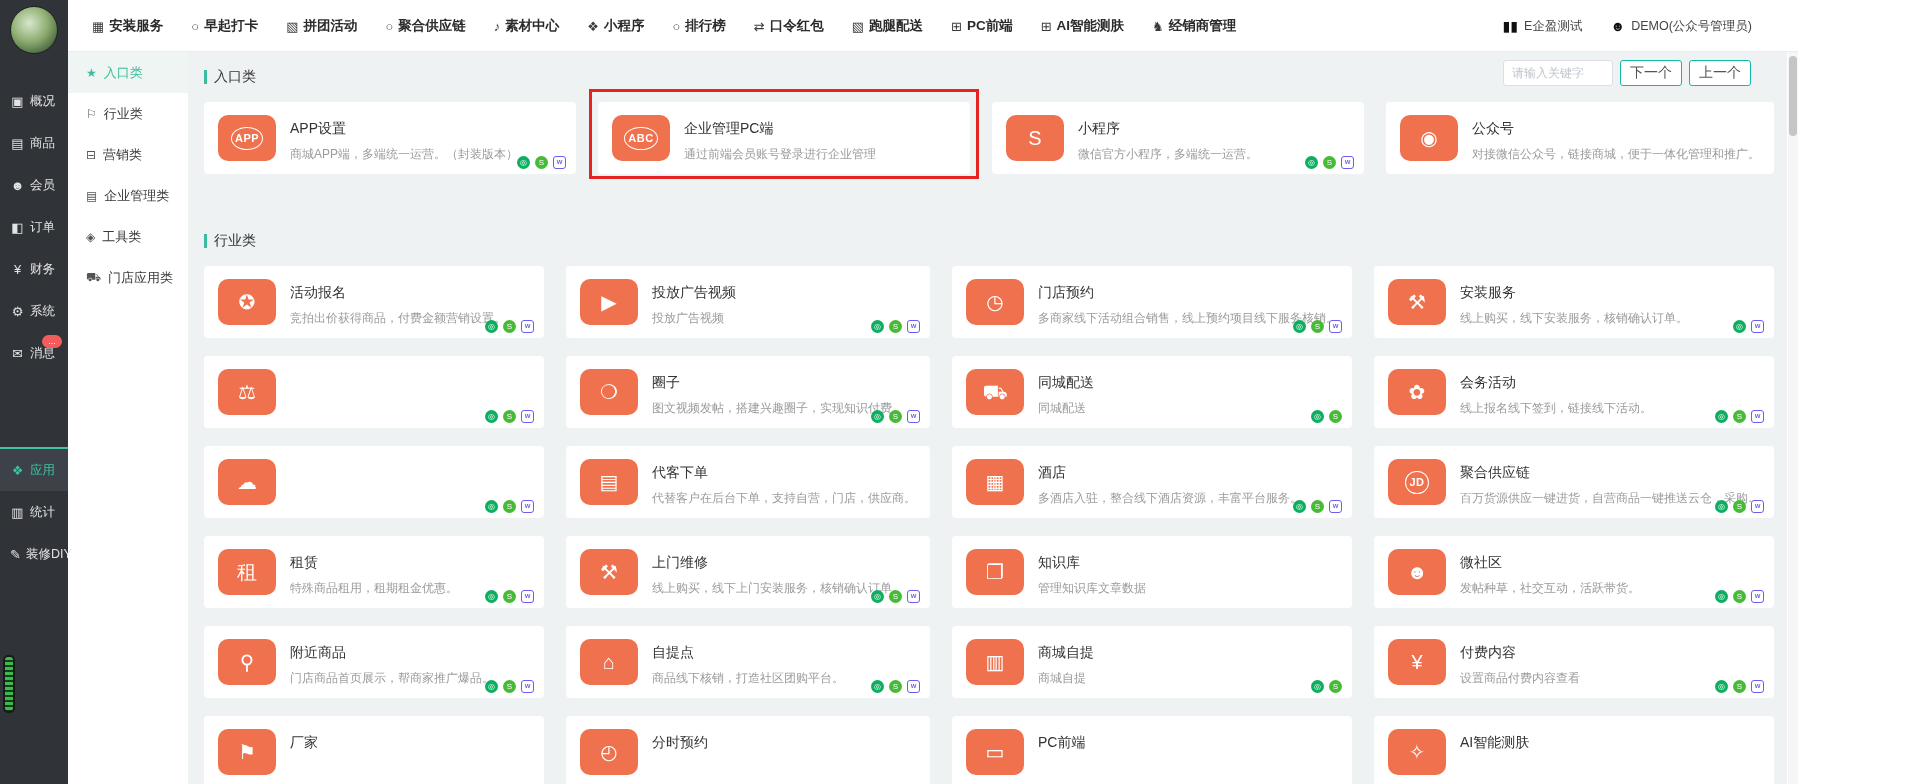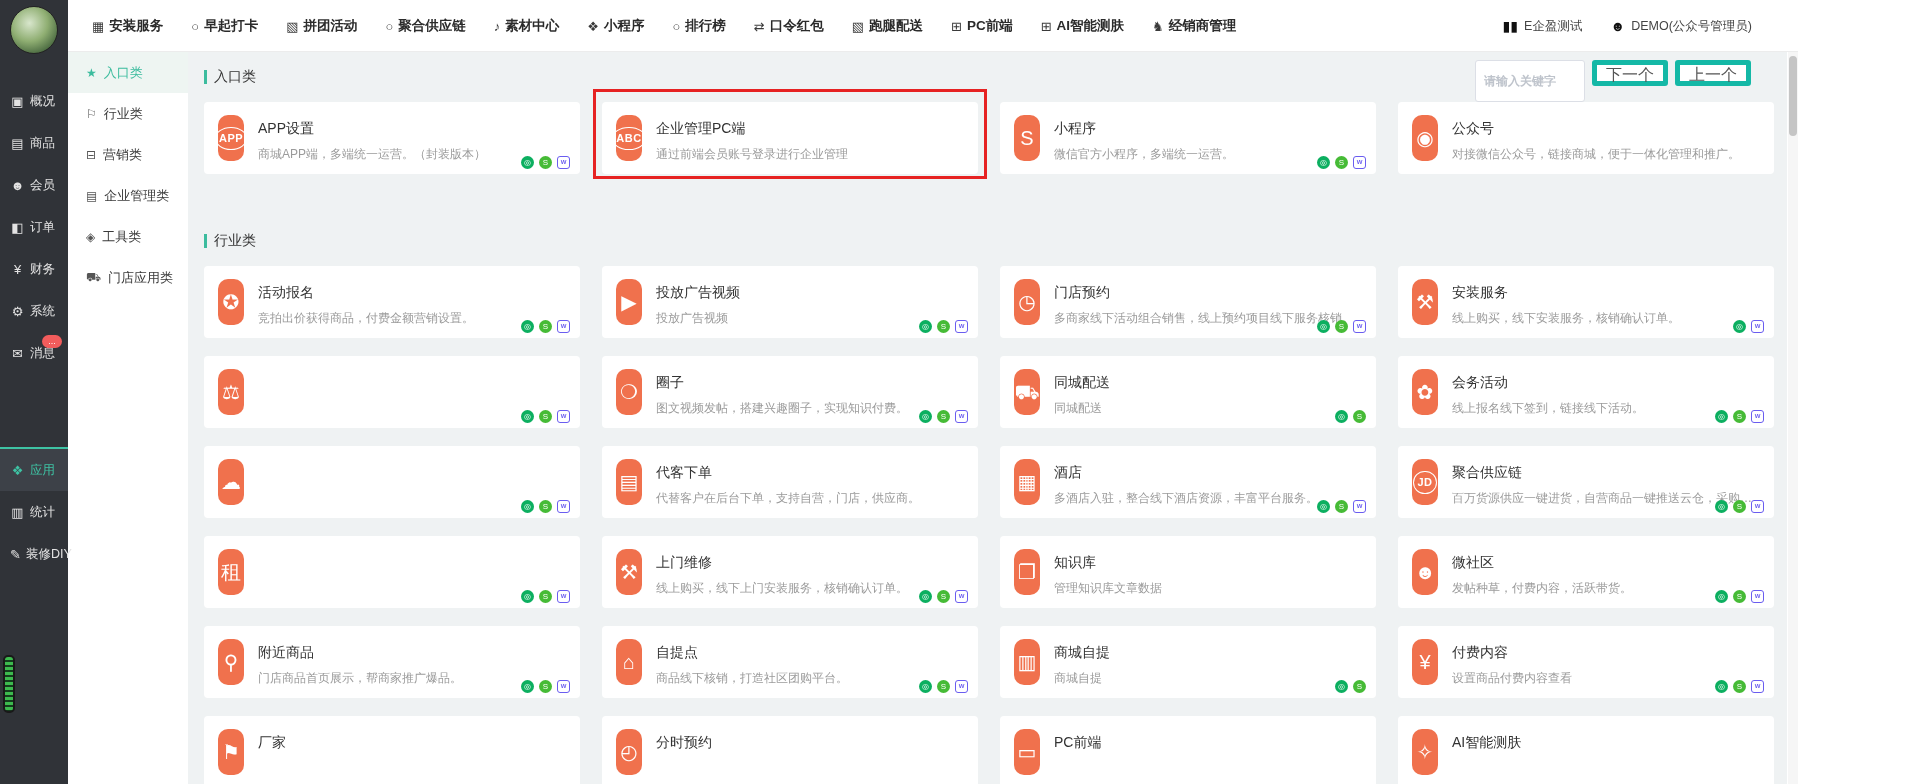--- a/index.html
+++ b/index.html
@@ -43,34 +43,34 @@
     color:#3a3a3a; cursor:pointer; }
   .sub-ico { font-size:12px; color:#555; }
   .sub-item.active { background:#eef5f2; color:#3cbc9e; }
   .sub-item.active .sub-ico { color:#3cbc9e; }
   .sub-lb { font-size:13px; white-space:nowrap; }
 
   
   .main { position:absolute; left:188px; top:52px; width:1599px; height:732px;
     background:#eff2f3; overflow:hidden; padding:14px 13px 0 16px; }
   .searchrow { position:absolute; top:8px; right:36px; display:flex; gap:7px; z-index:5; }
-  .search-input { width:110px; height:42px; border:1px solid #dcdfe6; border-radius:3px;
-    font-size:12px; padding:0 8px; color:#333; background:#fff; outline:none;font-weight:bold; }
+  .search-input { width:110px; height:26px; border:1px solid #dcdfe6; border-radius:3px;
+    font-size:12px; padding:0 8px; color:#333; background:#fff; outline:none; }
   .search-input::placeholder { color:#bfc4cc; }
-  .sbtn { height:26px; padding:0 9px; background:#fff; border:5px solid #14b8a6; border-radius:3px;
-    font-size:16px; color:#555; cursor:pointer; white-space:nowrap; }
+  .sbtn { height:26px; padding:0 9px; background:#fff; border:1px solid #14b8a6; border-radius:3px;
+    font-size:14px; color:#555; cursor:pointer; white-space:nowrap; }
 
   .sec-head { display:flex; align-items:center; gap:7px; margin-top:2px; }
   .sec-head.sec-gap { margin-top:58px; }
   .sec-bar { width:3px; height:14px; background:#3cbc9e; display:inline-block; }
   .sec-title { font-size:14px; color:#333; }
   .grid { display:grid; grid-template-columns:repeat(4,1fr); gap:18px 22px; margin-top:16px; }
   .card { position:relative; background:#fff; border-radius:4px; height:72px; display:flex;
     align-items:flex-start; padding:13px 14px; cursor:pointer; }
-  .cicon { width:26px; height:46px; border-radius:10px; background:#f0714d; color:#fff;
+  .cicon { width:58px; height:46px; border-radius:10px; background:#f0714d; color:#fff;
     display:flex; align-items:center; justify-content:center; flex-shrink:0; margin-right:14px; }
   .glyph { font-size:20px; line-height:1; }
   .glyph.txt { font-size:11px; font-weight:700; letter-spacing:.5px; border:1.5px solid #fff;
     border-radius:50%; padding:5px 3px; }
   .cbody { overflow:hidden; }
   .ctitle { font-size:14px; color:#333; margin-top:5px; white-space:nowrap; }
   .cdesc { font-size:12px; color:#9b9b9b; margin-top:8px; white-space:nowrap; overflow:hidden; }
   .cbadges { position:absolute; right:10px; bottom:5px; display:flex; gap:5px; }
   .badge { width:13px; height:13px; font-size:8px; line-height:13px; text-align:center; display:block; }
   .b-app { background:#0caf60; color:#fff; border-radius:50%; }
@@ -448,20 +448,24 @@
             <div class="cbadges">
               <span class="badge b-app">◎</span>
               <span class="badge b-mp">S</span>
               <span class="badge b-wap">W</span>
             </div>
           </div>
           <div class="card">
             <div class="cicon">
               <span class="glyph">租</span>
             </div>
+            <div class="cbody">
+              <div class="ctitle">租赁</div>
+              <div class="cdesc">特殊商品租用，租期租金优惠。</div>
+            </div>
             <div class="cbadges">
               <span class="badge b-app">◎</span>
               <span class="badge b-mp">S</span>
               <span class="badge b-wap">W</span>
             </div>
           </div>
           <div class="card">
             <div class="cicon">
               <span class="glyph">⚒</span>
             </div>
@@ -484,21 +488,21 @@
               <div class="cdesc">管理知识库文章数据</div>
             </div>
             <div class="cbadges"></div>
           </div>
           <div class="card">
             <div class="cicon">
               <span class="glyph">☻</span>
             </div>
             <div class="cbody">
               <div class="ctitle">微社区</div>
-              <div class="cdesc">发帖种草，付费内容，活跃带货。</div>
+              <div class="cdesc">发帖种草，社交互动，活跃带货。</div>
             </div>
             <div class="cbadges">
               <span class="badge b-app">◎</span>
               <span class="badge b-mp">S</span>
               <span class="badge b-wap">W</span>
             </div>
           </div>
           <div class="card">
             <div class="cicon">
               <span class="glyph">⚲</span>

